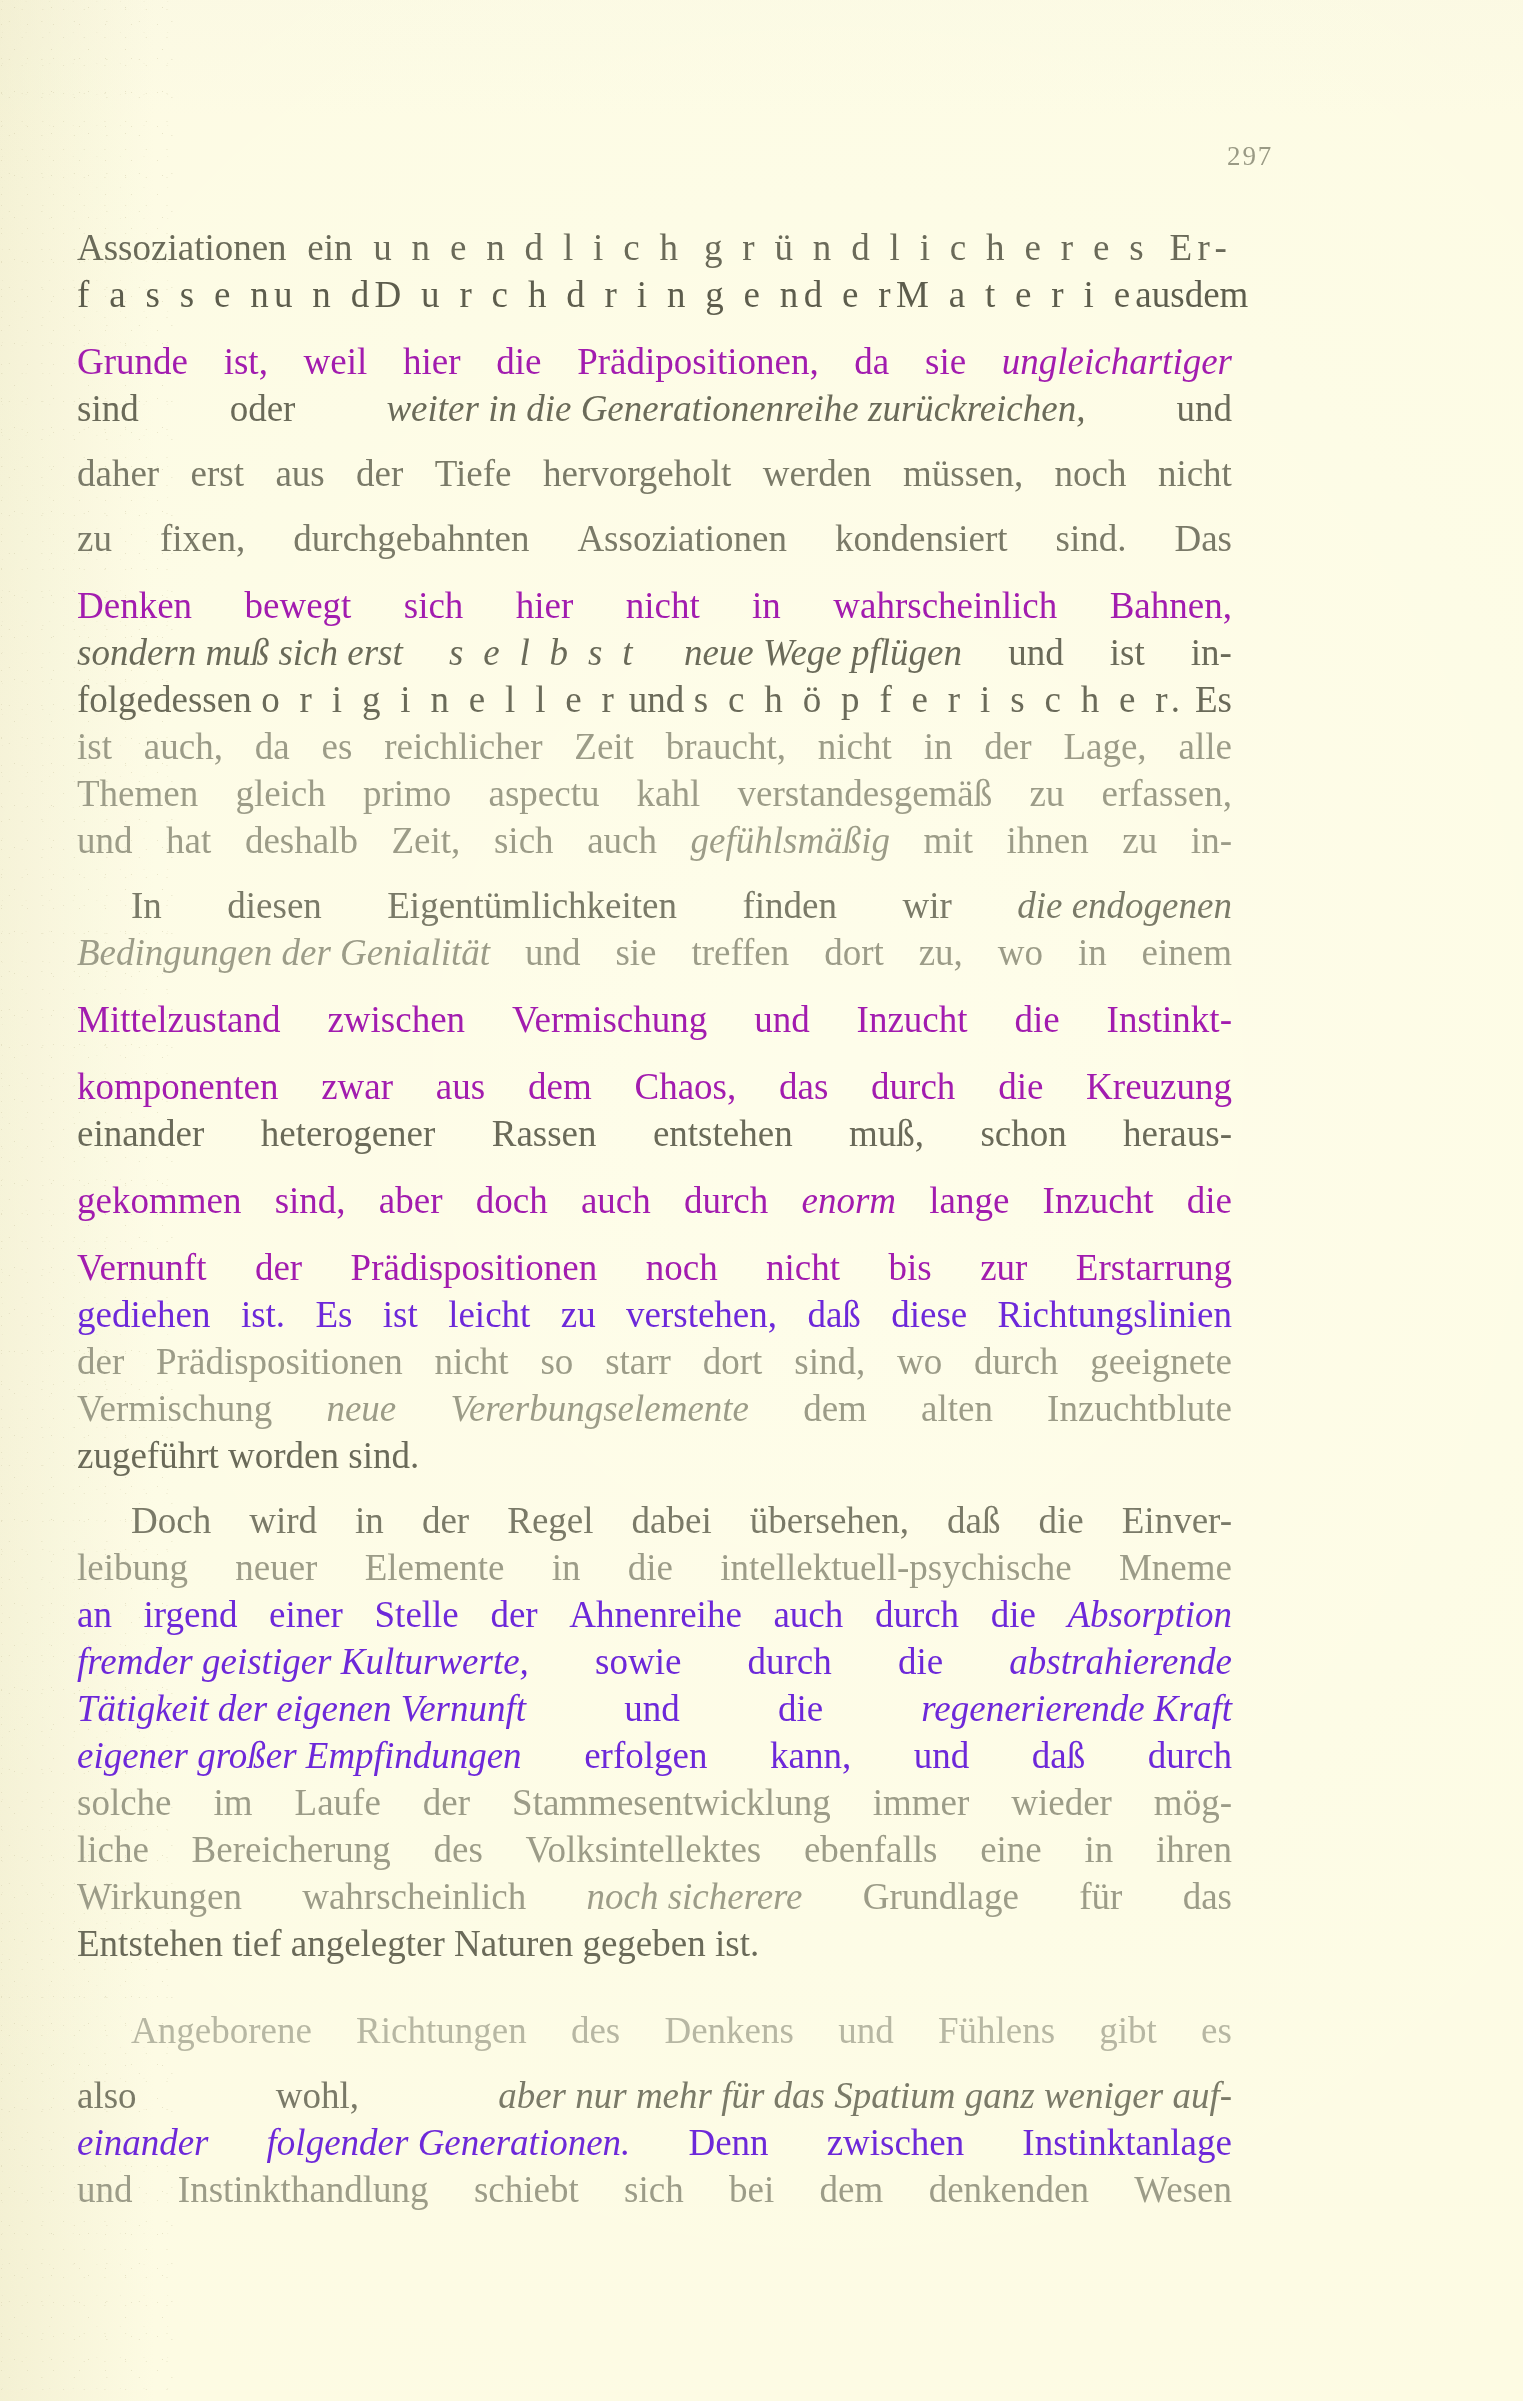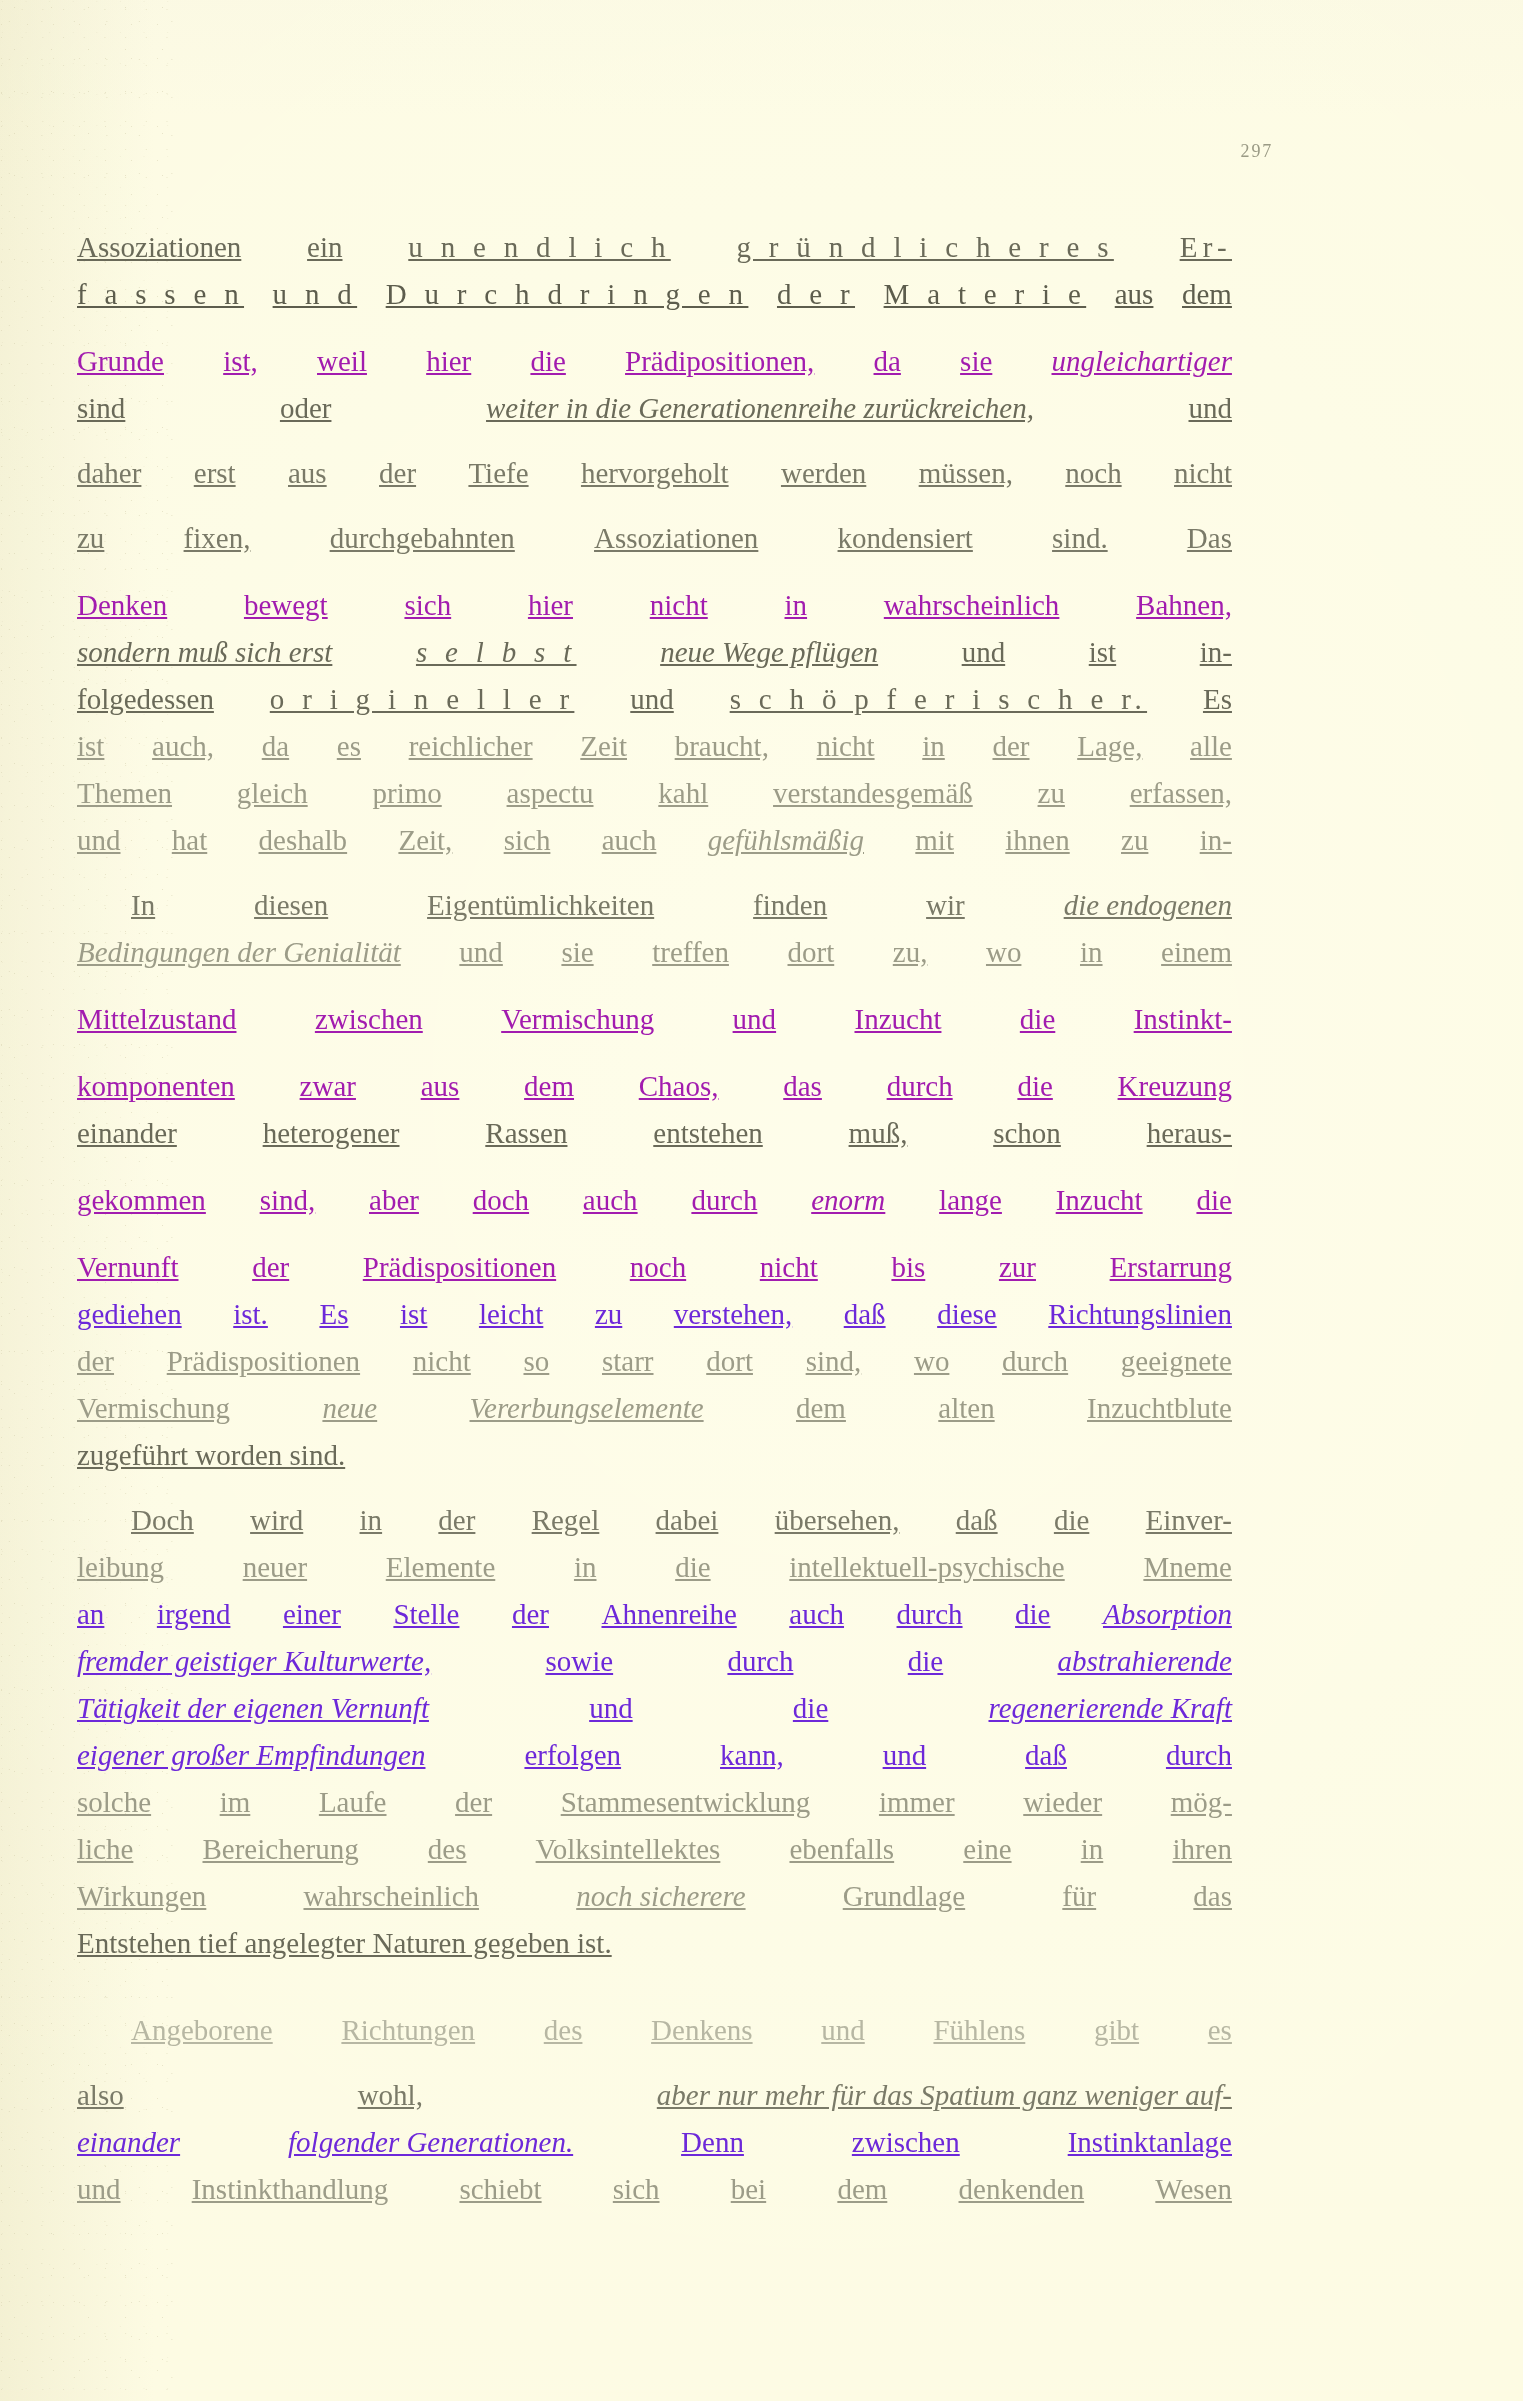--- a/index.html
+++ b/index.html
@@ -29,42 +29,41 @@
       radial-gradient(circle at 33% 88%, #cfc9a6 0.4px, transparent 0.5px);
     background-size:23.6px 31px,37px 42px,20.7px 28px,32.5px 38px,26px 34px,30px 40px;
   }
 
   #page{position:absolute;inset:0;}
 
   
   #folio{
     position:absolute;top:141px;left:0;width:1273px;
     text-align:right;
-    font-size:18px;
+    font-size:27px;
     color:#9a9a85;
     letter-spacing:1.8px;
   }
 
   
   #textblock{
     position:absolute;
     left:77px;
     top:224px;
     width:1155px;
   }
 
   .ln{
     display:flex;
     height:47px;
     align-items:baseline;
-    font-size:29px;
+    font-size:37px;
     line-height:47px;
     white-space:pre;
     color:#6f6f5e;
-    text-decoration:underline;
   }
   .ln.just{justify-content:space-between;}
   .ln.flow{justify-content:flex-start;}
 
   .ln > span{display:inline-block;white-space:pre;}
 
   
   .it{font-style:italic;}
   .sp{letter-spacing:5.3px;}
 

